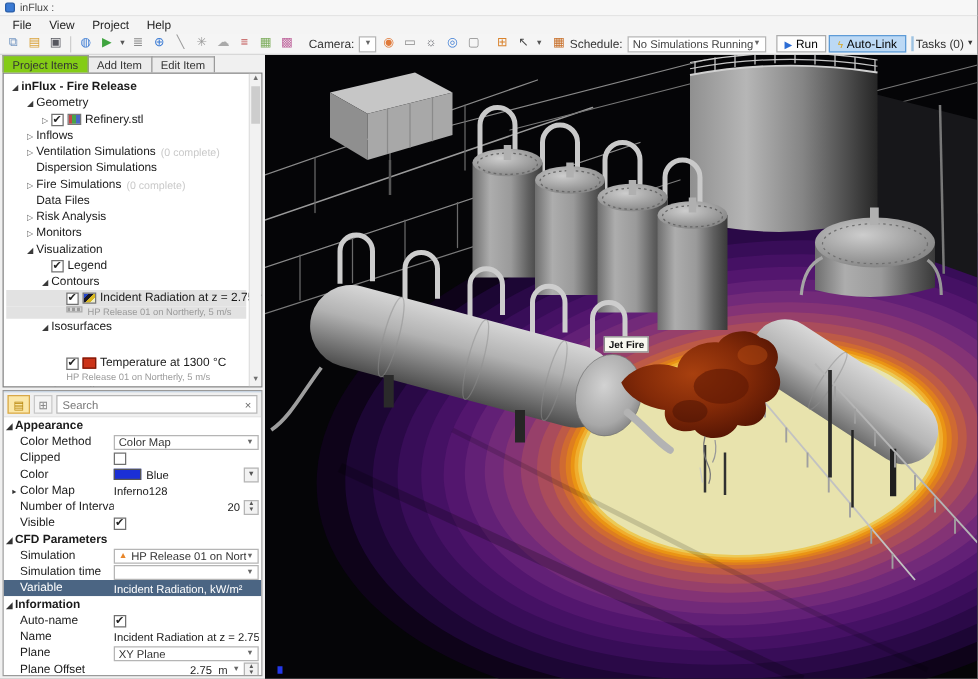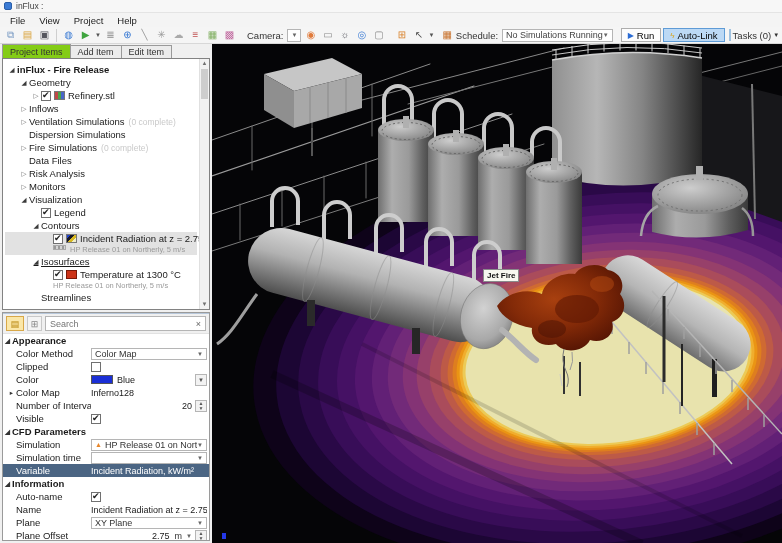--- a/index.html
+++ b/index.html
@@ -261,27 +261,27 @@
             <span class="cb on"></span>
             <span class="tico ico-colormap"></span>
             <span class="tlab">Incident Radiation at z = 2.75 meters</span>
           </div>
           <div class="tsub" style="padding-left: 48px;">
             <span class="ico-strip"></span>
             <span>HP Release 01 on Northerly, 5 m/s</span>
           </div>
         </div>
         <div class="titem">
-          <div class="trow" style="padding-left: 26px; text-decoration: underline;">
+          <div class="trow" style="padding-left: 26px;">
             <span class="texp open">◢</span>
             <span class="tlab">Isosurfaces</span>
           </div>
         </div>
         <div class="titem">
-          <div class="trow" style="padding-left: 38px;">
+          <div class="trow" style="padding-left: 38px; margin-top: 16px;">
             <span class="texp"></span>
             <span class="cb on"></span>
             <span class="tico ico-isosurface"></span>
             <span class="tlab">Temperature at 1300 °C</span>
           </div>
           <div class="tsub" style="padding-left: 48px;">
             <span>HP Release 01 on Northerly, 5 m/s</span>
           </div>
         </div>
         <div class="titem">

